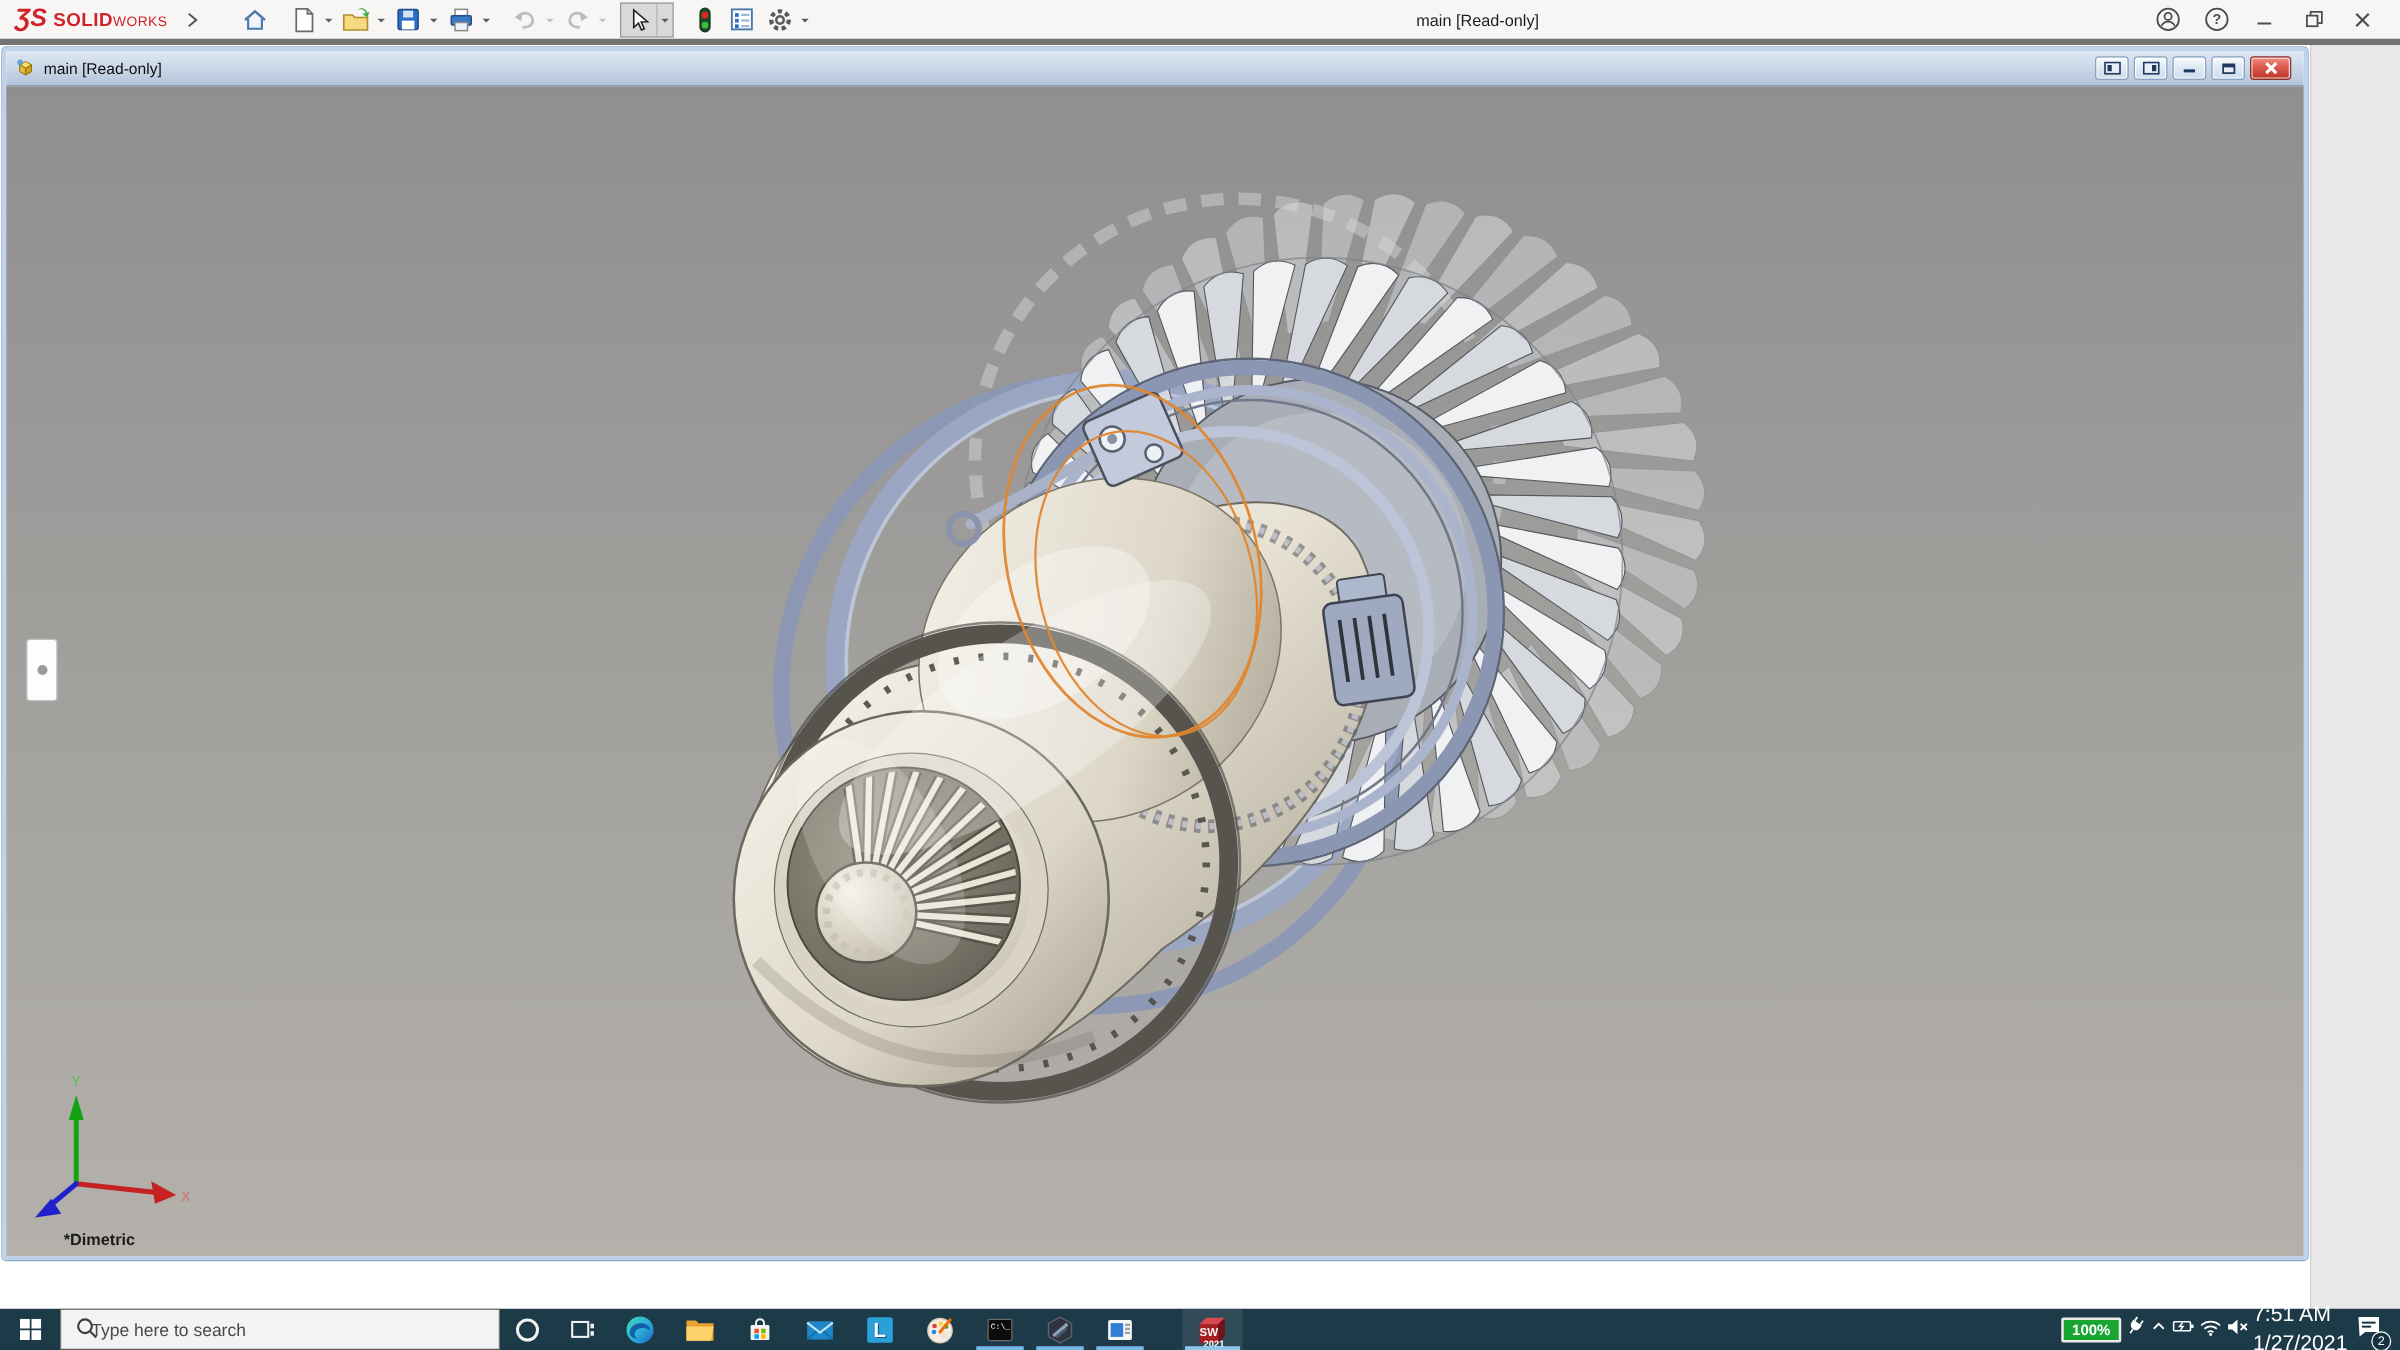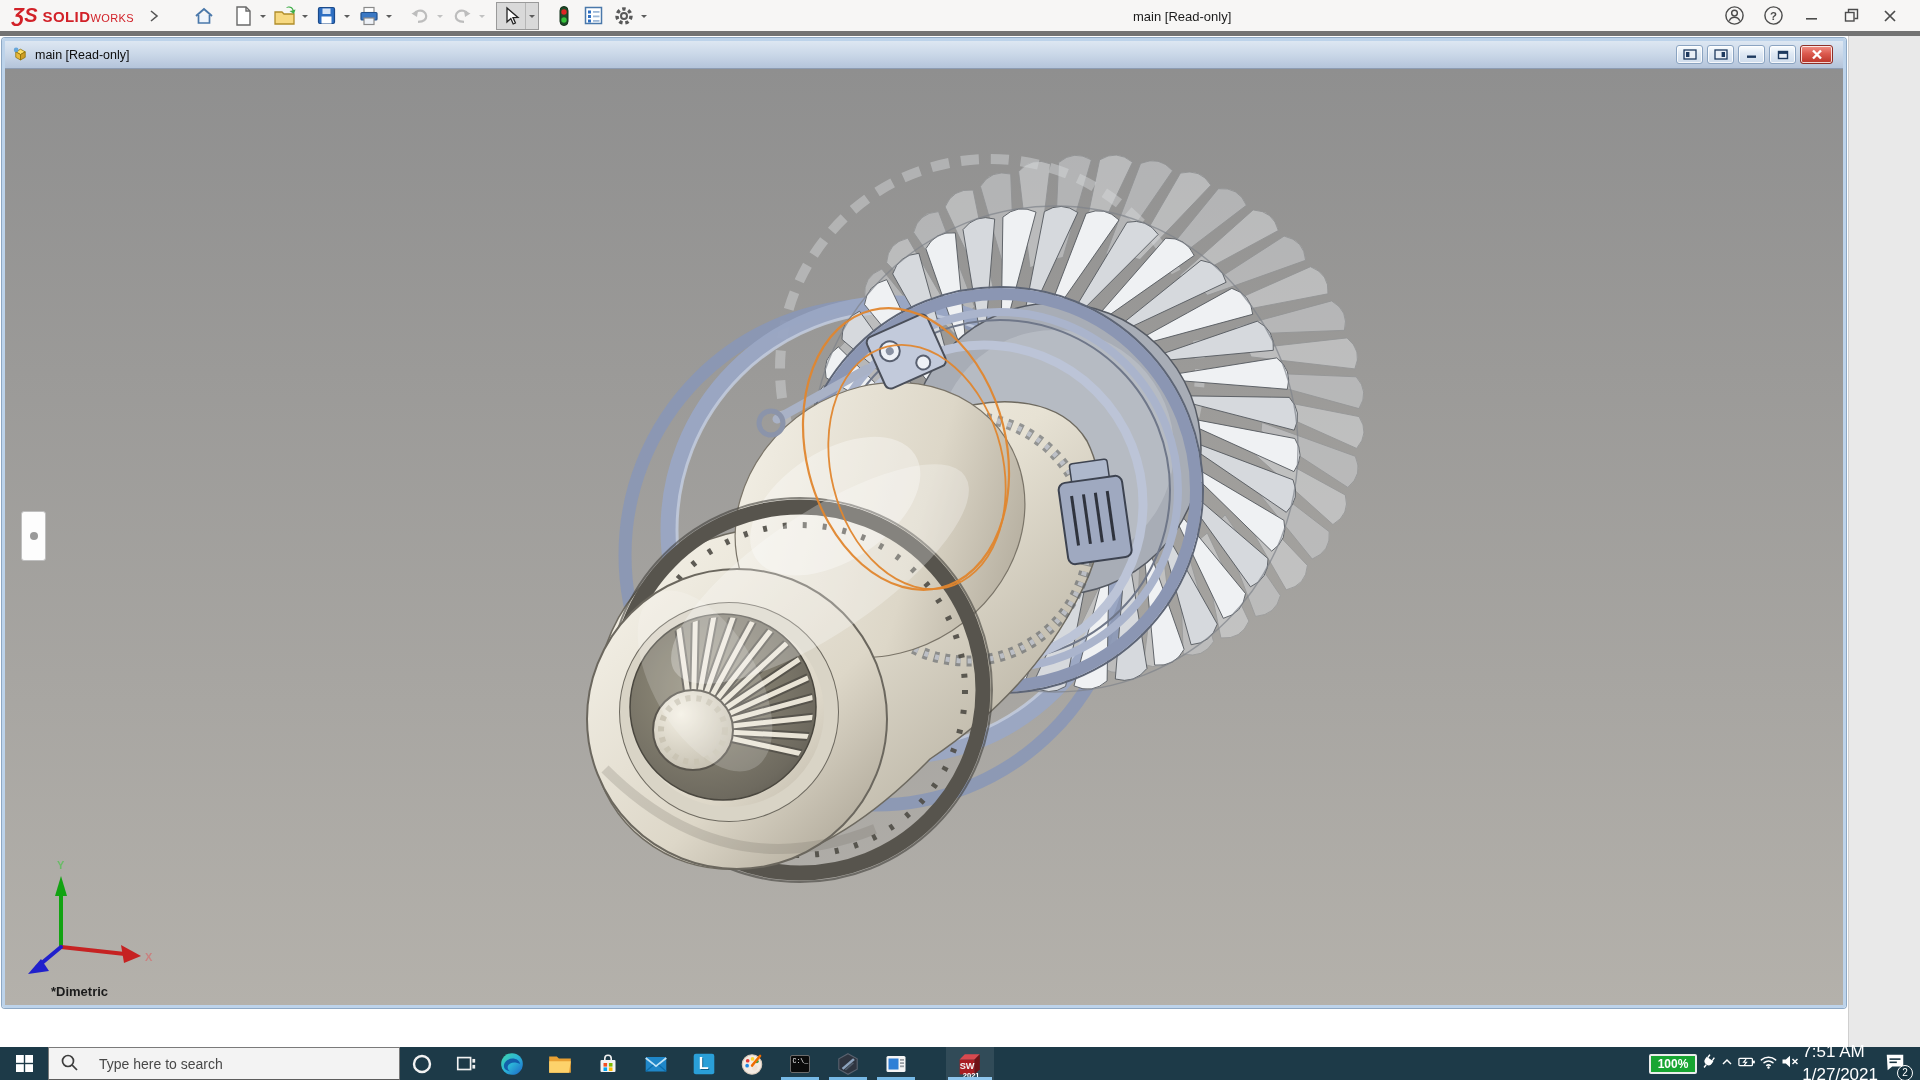--- a/index.html
+++ b/index.html
@@ -55,21 +55,21 @@
     background:#fdfdfd; border:1px solid #bfbfbf; border-radius:3px; display:flex; align-items:center; justify-content:center; }
   .collapse-tab .dot { width:8px; height:8px; border-radius:50%; background:#9a9a9a; }
 
   
   .taskbar { position:absolute; left:0; top:1047px; width:1920px; height:33px;
     background:var(--taskbar-bg); display:flex; align-items:center; }
   .tbtn48 { width:48px; height:33px; display:flex; align-items:center; justify-content:center; position:relative; flex:none; }
   .tbtn44 { width:44px; height:33px; display:flex; align-items:center; justify-content:center; flex:none; }
   .searchwrap { position:relative; width:352px; height:33px; flex:none; }
   .searchwrap input { width:100%; height:100%; border:1px solid #7a7a7a; border-bottom-color:#5c5c5c;
-    background:#f3f3f3; padding-left:50px; font-size:14px; color:#3c3c3c; font-family:"Liberation Sans",sans-serif; outline:none; }
+    background:#f3f3f3; padding-left:24px; font-size:14px; color:#3c3c3c; font-family:"Liberation Sans",sans-serif; outline:none; }
   .searchwrap input::placeholder { color:#484848; opacity:1; }
   .searchwrap .mag { position:absolute; left:11px; top:5px; }
   .app48 { width:48px; height:33px; display:flex; align-items:center; justify-content:center; position:relative; flex:none; }
   .app48.running::after { content:''; position:absolute; left:5px; right:5px; bottom:0; height:3px;
     background:var(--running-indicator); }
   .app48.active { background:rgba(255,255,255,.09);margin-left:26px; }
   .app48.active::after { left:2px; right:2px; background:#8ec6ee; }
   .tray { margin-left:auto; display:flex; align-items:center; gap:2px; padding-right:8px; color:#fff; }
   .batt { background:var(--battery-green); border:2px solid #ececec; border-radius:2px;
     padding:1px 7px; font-size:12px; font-weight:bold; color:#fff; }

